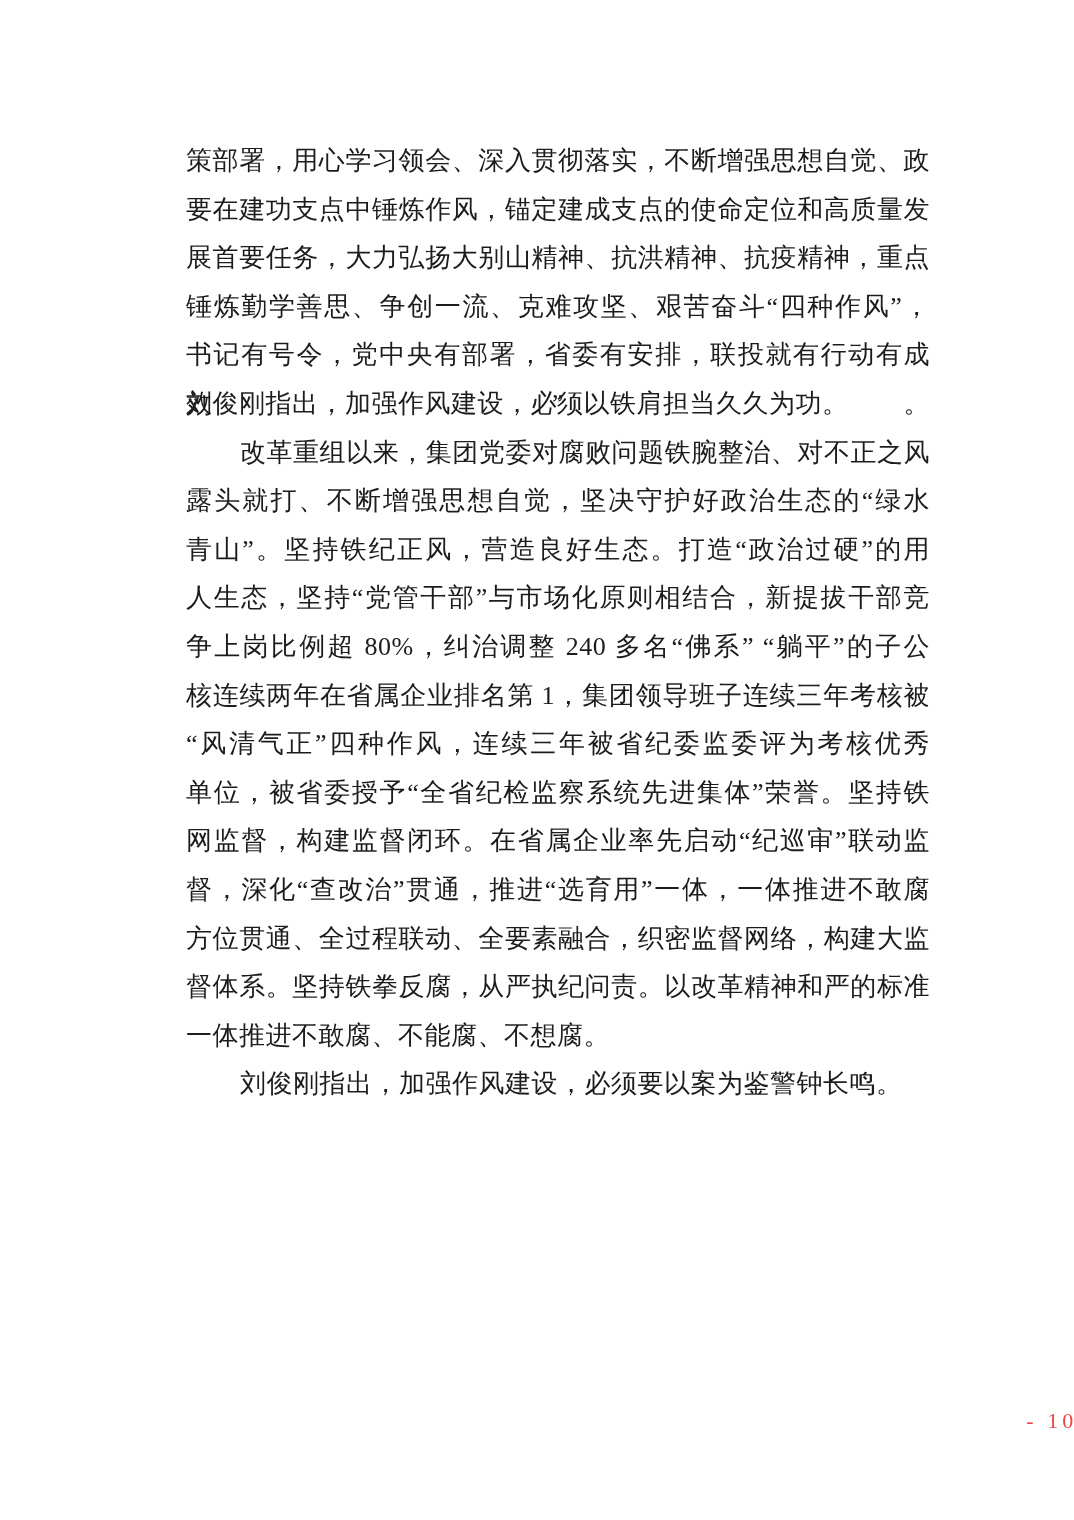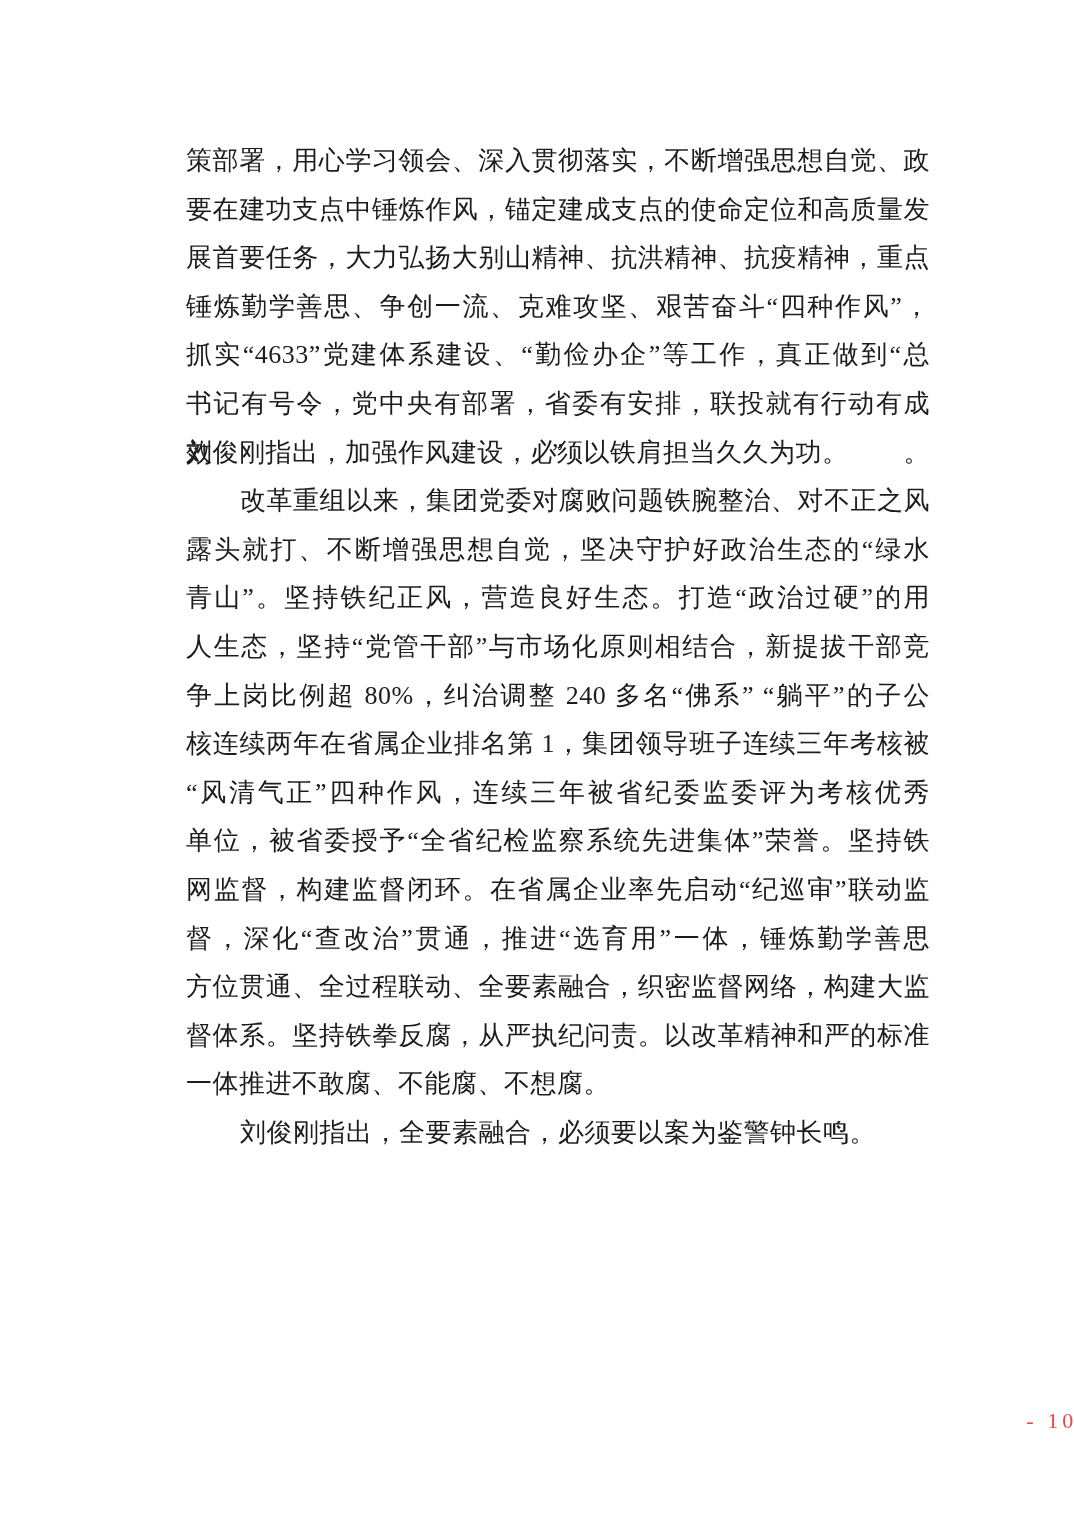--- a/index.html
+++ b/index.html
@@ -65,42 +65,41 @@
 
 <div class="page">
 
   <div class="text-block">
 
     <div>
       <div class="line full">策部署，用心学习领会、深入贯彻落实，不断增强思想自觉、政</div>
       <div class="line full">要在建功支点中锤炼作风，锚定建成支点的使命定位和高质量发</div>
       <div class="line full">展首要任务，大力弘扬大别山精神、抗洪精神、抗疫精神，重点</div>
       <div class="line full">锤炼勤学善思、争创一流、克难攻坚、艰苦奋斗“四种作风”，</div>
-      <div class="line full">抓实“4633”党建体系建设、“勤俭办企”等工作，真正做到“总</div>
       <div class="line full">书记有号令，党中央有部署，省委有安排，联投就有行动有成效”。</div>
       <div class="line short">刘俊刚指出，加强作风建设，必须以铁肩担当久久为功。</div>
     </div>
 
     <div>
       <div class="line full indent">改革重组以来，集团党委对腐败问题铁腕整治、对不正之风</div>
       <div class="line full">露头就打、不断增强思想自觉，坚决守护好政治生态的“绿水</div>
       <div class="line full">青山”。坚持铁纪正风，营造良好生态。打造“政治过硬”的用</div>
       <div class="line full">人生态，坚持“党管干部”与市场化原则相结合，新提拔干部竞</div>
       <div class="line full">争上岗比例超 80%，纠治调整 240 多名“佛系” “躺平”的子公</div>
       <div class="line full">核连续两年在省属企业排名第 1，集团领导班子连续三年考核被</div>
       <div class="line full">“风清气正”四种作风，连续三年被省纪委监委评为考核优秀</div>
       <div class="line full">单位，被省委授予“全省纪检监察系统先进集体”荣誉。坚持铁</div>
       <div class="line full">网监督，构建监督闭环。在省属企业率先启动“纪巡审”联动监</div>
-      <div class="line full">督，深化“查改治”贯通，推进“选育用”一体，锤炼勤学善思</div>
+      <div class="line full">督，深化“查改治”贯通，推进“选育用”一体，一体推进不敢腐</div>
       <div class="line full">方位贯通、全过程联动、全要素融合，织密监督网络，构建大监</div>
       <div class="line full">督体系。坚持铁拳反腐，从严执纪问责。以改革精神和严的标准</div>
       <div class="line short">一体推进不敢腐、不能腐、不想腐。</div>
     </div>
 
     <div>
-      <div class="line short indent">刘俊刚指出，全要素融合，必须要以案为鉴警钟长鸣。</div>
+      <div class="line short indent">刘俊刚指出，加强作风建设，必须要以案为鉴警钟长鸣。</div>
     </div>
 
   </div>
 
   <div class="page-number">- 10 -</div>
 
 </div>
 
 </body></html>

